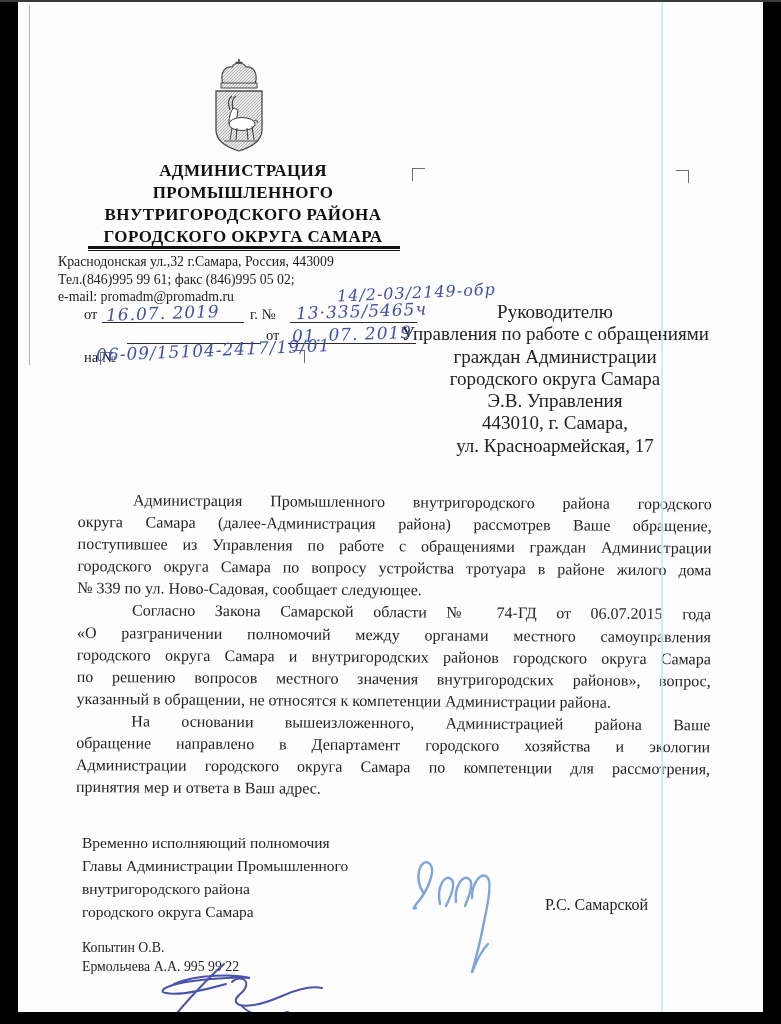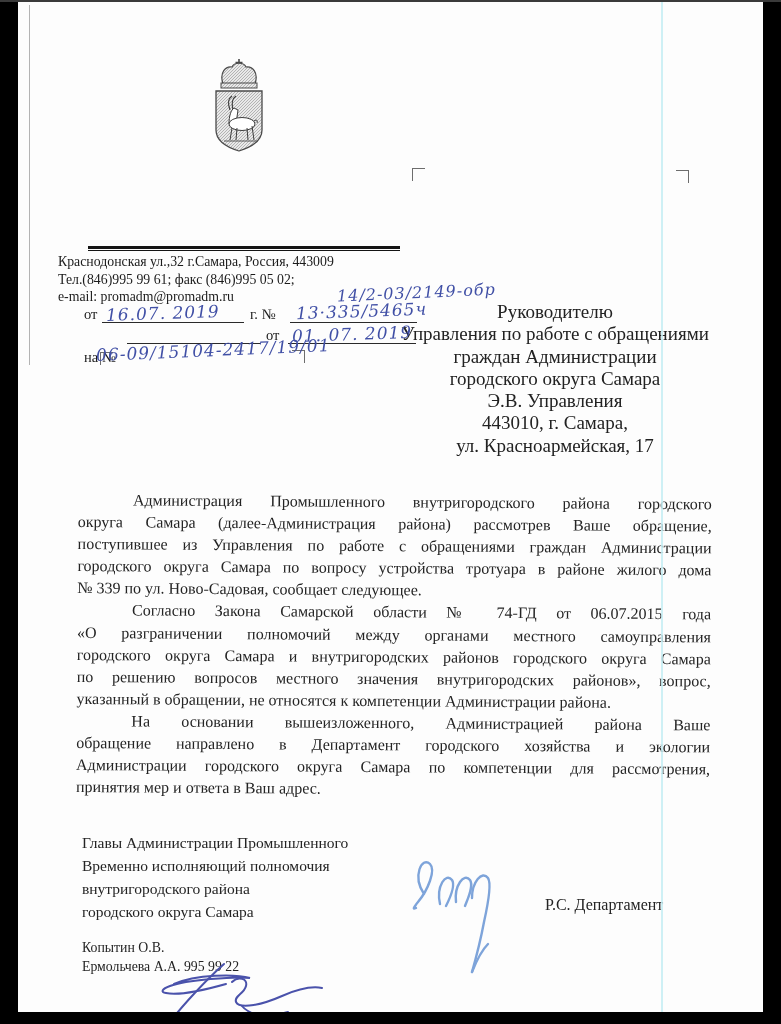--- a/index.html
+++ b/index.html
@@ -86,20 +86,26 @@
         <path d="M24,52 C21,44 23,40 26,38 M27,52 C25,44 27,40 30,38" fill="none" stroke-width="1.2"></path>
         <path d="M23,66 C23,58 25,52 28,50 L32,52 L30,66 Z"></path>
         <ellipse cx="36" cy="66" rx="13" ry="6.5"></ellipse>
         <path d="M26,70 L24,82 M31,70 L30,82 M41,70 L42,82 M46,68 L48,82" fill="none"></path>
         <path d="M48,63 C51,61 52,63 51,65" fill="none"></path>
       </g>
       <path d="M18,83 L52,83" stroke="#5a5a5a" stroke-width="1" fill="none"></path>
     </svg>
   </div>
 
+  <div class="org-block">
+    <div>АДМИНИСТРАЦИЯ</div>
+    <div>ПРОМЫШЛЕННОГО</div>
+    <div>ВНУТРИГОРОДСКОГО РАЙОНА</div>
+    <div>ГОРОДСКОГО ОКРУГА САМАРА</div>
+  </div>
   <div class="head-rule"></div>
 
   <div class="contact-block">
     <div>Краснодонская ул.,32 г.Самара, Россия, 443009</div>
     <div>Тел.(846)995 99 61; факс (846)995 05 02;</div>
     <div>e-mail: promadm@promadm.ru</div>
   </div>
 
   <div class="ref-label" style="left:84px; top:306px;">от</div>
   <div class="uline" style="left:102px; top:322px; width:142px;"></div>
@@ -144,38 +150,38 @@
     <div class="pline">по решению вопросов местного значения внутригородских районов», вопрос,</div>
     <div class="pline lastline">указанный в обращении, не относятся к компетенции Администрации района.</div>
 
     <div class="pline indent">На основании вышеизложенного, Администрацией района Ваше</div>
     <div class="pline">обращение направлено в Департамент городского хозяйства и экологии</div>
     <div class="pline">Администрации городского округа Самара по компетенции для рассмотрения,</div>
     <div class="pline lastline">принятия мер и ответа в Ваш адрес.</div>
   </div>
 
   <div class="signer-block">
+    <div>Временно исполняющий полномочия</div>
     <div>Главы Администрации Промышленного</div>
-    <div>Временно исполняющий полномочия</div>
     <div>внутригородского района</div>
     <div>городского округа Самара</div>
   </div>
 
   <div class="sig1">
     <svg width="112" height="132" viewBox="0 0 112 132">
       <g fill="none" stroke="#7ea4da" stroke-width="2.4" stroke-linecap="round">
         <path d="M22,48 C10,30 20,10 28,18 C34,24 26,44 16,56 C12,61 10,64 14,62"></path>
         <path d="M38,58 C34,40 44,26 50,34 C54,40 47,54 44,60"></path>
         <path d="M54,56 C52,40 62,26 68,34 C72,40 66,52 63,60"></path>
         <path d="M70,52 C70,36 80,24 86,32 C90,38 86,58 82,76 C79,92 74,112 70,126"></path>
         <path d="M70,126 C74,116 80,104 86,98"></path>
       </g>
     </svg>
   </div>
-  <div class="signer-name">Р.С. Департамент</div>
+  <div class="signer-name">Р.С. Самарской</div>
 
   <div class="footer-block">
     <div>Копытин О.В.</div>
     <div>Ермольчева А.А. 995 99 22</div>
   </div>
 
   <div class="sig2">
     <svg width="190" height="62" viewBox="0 0 190 62">
       <g fill="none" stroke="#4a52ab" stroke-width="2" stroke-linecap="round">
         <path d="M28,22 C50,12 90,12 104,16 C90,14 40,18 24,24 C16,27 14,30 20,31 C34,34 66,26 80,22"></path>

